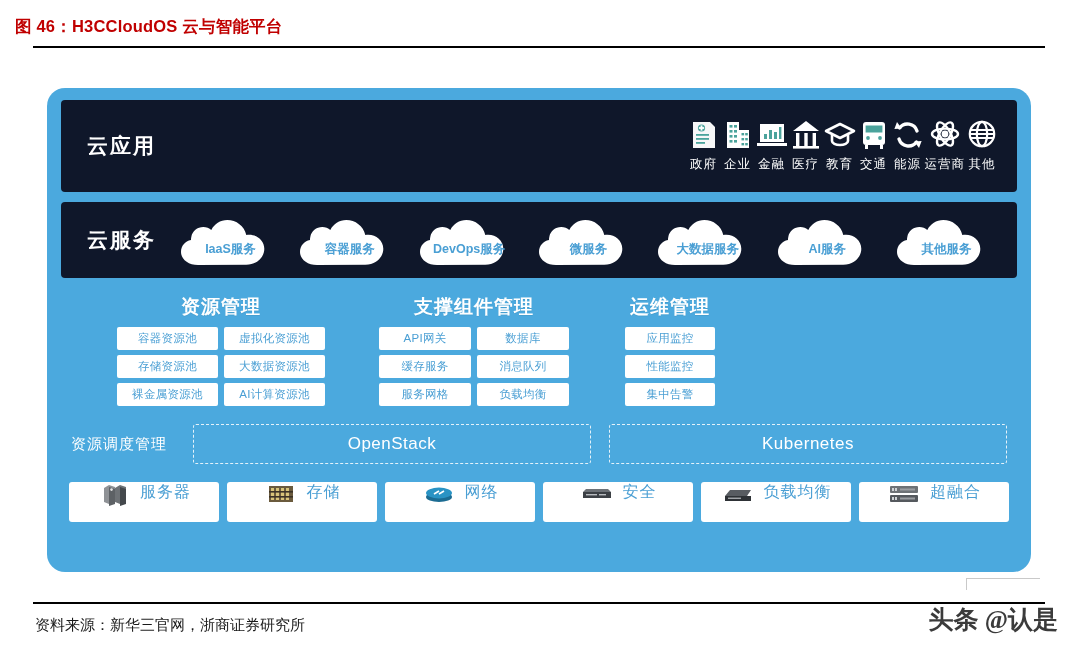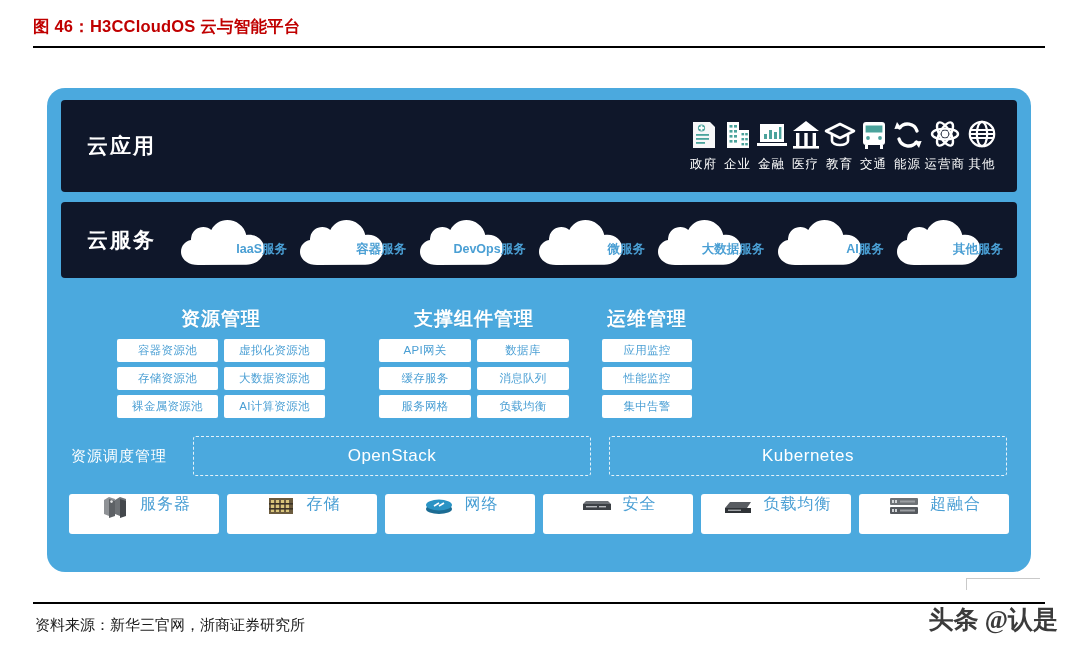--- a/index.html
+++ b/index.html
@@ -5,40 +5,40 @@
   html,body{margin:0;padding:0;}
   body{
     width:1078px;height:662px;
     background:#ffffff;
     font-family:"Liberation Sans","DejaVu Sans",sans-serif;
     overflow:hidden;
     position:relative;
   }
   
   #figure-title{
-    position:absolute;left:33px;top:16px;
+    position:absolute;left:15px;top:16px;
     font-size:16.5px;font-weight:bold;color:#c00000;
     letter-spacing:.2px;white-space:nowrap;
   }
   #title-rule{
     position:absolute;left:33px;top:46px;width:1012px;height:2px;background:#000;
   }
   
   #diagram{
     position:absolute;left:47px;top:88px;width:984px;height:484px;
     background:#4ba9de;border-radius:18px;
     box-sizing:border-box;padding:12px 14px 14px 14px;
   }
   
   .teal-band{
     background:#0f172a;border-radius:4px;box-sizing:border-box;
     display:flex;align-items:center;
   }
   #cloud-apps-band{height:92px;padding:0 18px 0 26px;margin-bottom:10px;}
-  #cloud-services-band{height:76px;padding:0 14px 0 26px;margin-bottom:28px;}
+  #cloud-services-band{height:76px;padding:0 14px 0 26px;margin-bottom:16px;}
   .band-label{
     color:#ffffff;font-size:21px;font-weight:bold;letter-spacing:2px;
     white-space:nowrap;flex:0 0 auto;
   }
   #cloud-apps-band .band-label{margin-right:22px;}
   #cloud-services-band .band-label{margin-right:18px;}
   
   #cloud-apps-items{
     flex:1 1 auto;display:flex;align-items:center;justify-content:flex-end;
     padding-left:6px;
@@ -47,21 +47,21 @@
   .app-icon{width:34px;height:32px;display:block;}
   .app-icon svg{display:block;}
   .app-label{color:#ffffff;font-size:12.5px;letter-spacing:1px;white-space:nowrap;}
   
   #cloud-services-items{
     flex:1 1 auto;display:flex;align-items:center;justify-content:space-between;
   }
   .cloud-pill{position:relative;width:113px;height:58px;flex:0 0 auto;}
   .cloud-pill svg{position:absolute;left:0;top:0;}
   .cloud-pill .cloud-text{
-    position:absolute;left:0;right:0;top:30px;text-align:right;
+    position:absolute;left:0;right:0;top:30px;text-align:center;
     font-size:12.5px;color:#4a9fd4;white-space:nowrap;font-weight:bold;
   }
   
   #mgmt-row{display:flex;align-items:flex-start;gap:0;margin-bottom:12px;padding:0 4px;}
   .mgmt-group{display:flex;flex-direction:column;align-items:center;}
   .mgmt-title{
     color:#ffffff;font-size:19px;font-weight:bold;letter-spacing:1px;
     margin-bottom:7px;white-space:nowrap;text-shadow:0 1px 0 rgba(0,0,0,.06);
   }
   .mgmt-grid{display:flex;gap:6px;}
@@ -71,21 +71,21 @@
     display:flex;align-items:center;justify-content:center;
     height:23px;border-radius:2px;white-space:nowrap;letter-spacing:.3px;
   }
   .w-platform{width:84px;}
   .w-resource{width:101px;}
   .w-support{width:92px;}
   .w-ops{width:90px;}
   #group-platform{margin-left:32px;}
   #group-resource{margin-left:52px;align-items:center;}
   #group-support{margin-left:54px;}
-  #group-ops{margin-left:33px;align-items:center;}
+  #group-ops{margin-left:56px;align-items:center;}
   
   #scheduler-row{
     display:flex;align-items:center;height:52px;margin-bottom:12px;padding:0 10px;
   }
   #scheduler-label{
     color:#ffffff;font-size:15px;letter-spacing:1px;white-space:nowrap;
     margin-right:26px;flex:0 0 auto;
   }
   .dashed-box{
     flex:1 1 0;height:38px;border:1.5px dashed rgba(255,255,255,.85);

